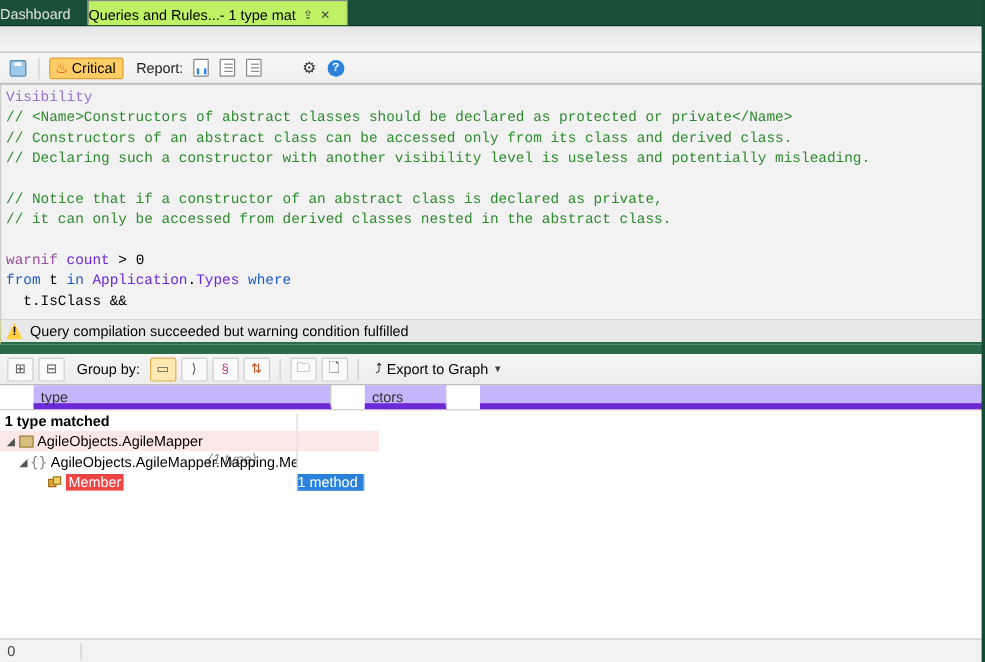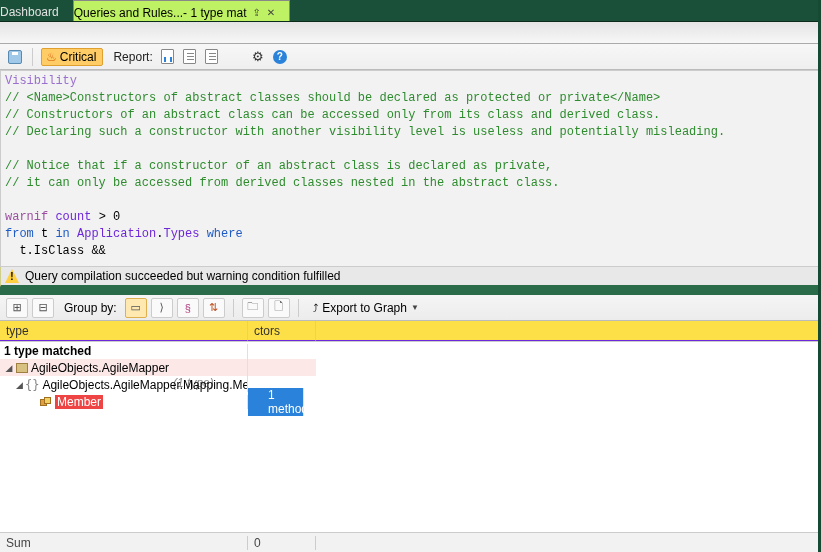--- a/index.html
+++ b/index.html
@@ -41,26 +41,26 @@
   .grp-label { margin: 0 4px 0 6px; }
   .grp-btn { width: 22px; height: 20px; border: 1px solid #ccc; background: #fafafa; display:inline-flex; align-items:center; justify-content:center; cursor:pointer; border-radius:2px; font-size:11px; color:#555; }
   .grp-btn.active { background:#ffe9b0; border-color:#e0b050; }
   .export-btn { display:flex; align-items:center; gap:4px; padding:2px 6px; cursor:pointer; border-radius:2px; }
   .caret-down { font-size:8px; color:#444; }
 
   .grid { display: flex; border-bottom: 1px solid #ccc; }
   .grid-left { width: 248px; border-right: 1px solid #ccc; }
   .grid-right { width: 68px; border-right: 1px solid #ccc; }
   .grid-rest { flex:1; }
-  .gh { background: #fde047; border-bottom: 1px solid #6d28d9; padding: 3px 6px; color:#333; height:20px; }
+  .gh { background: #c4b5fd; border-bottom: 5px solid #6d28d9; padding: 3px 6px; color:#333; height:20px;margin-left:28px; }
 
   .tree { width: 316px; overflow: hidden; }
   .row { display:flex; height:17px; align-items:center; }
   .row .c1 { width:248px; border-right:1px solid #e0e0e0; padding-left:4px; white-space:nowrap; overflow:hidden; display:flex; align-items:center; }
-  .row .c2 { width:56px; border-right:1px solid #e0e0e0; padding-left:20px; }
+  .row .c2 { width:56px; border-right:1px solid #e0e0e0; padding-left:0; }
   .matched { font-weight:bold; background:#fff; }
   .ns-row { background:#fde8e8; }
   .sel-row .c1 { }
   .sel-row .c2 { background:#2a82da; color:#fff; }
   .sel-name { background:#ef4444; color:#fff; padding:0 2px; }
   .expander { width:10px; text-align:center; color:#555; font-size:9px; margin-right:2px; cursor:pointer; }
   .ico-pkg { width:12px; height:10px; background:#d8c080; border:1px solid #a08040; margin-right:3px; }
   .ico-ns { color:#888; font-family:Consolas,monospace; margin-right:3px; }
   .ico-member { width:12px; height:10px; display:inline-block; margin-right:3px; position:relative; }
   .ico-member:before { content:""; position:absolute; width:5px; height:5px; background:#e0a040; border:1px solid #a07020; left:0; top:2px; }
@@ -186,17 +186,16 @@
     <div class="c1" style="padding-left:40px">
       <span class="ico-member"></span>
       <span class="sel-name">Member</span>
     </div>
     <div class="c2">1 method</div>
   </div>
   <div class="grid-body-spacer"></div>
 </div>
 
 <div class="footer">
-  <div class="fc1">Sum</div>
   <div class="fc2">0</div>
 </div>
 
 <div class="right-border"></div>
 
 </body></html>

